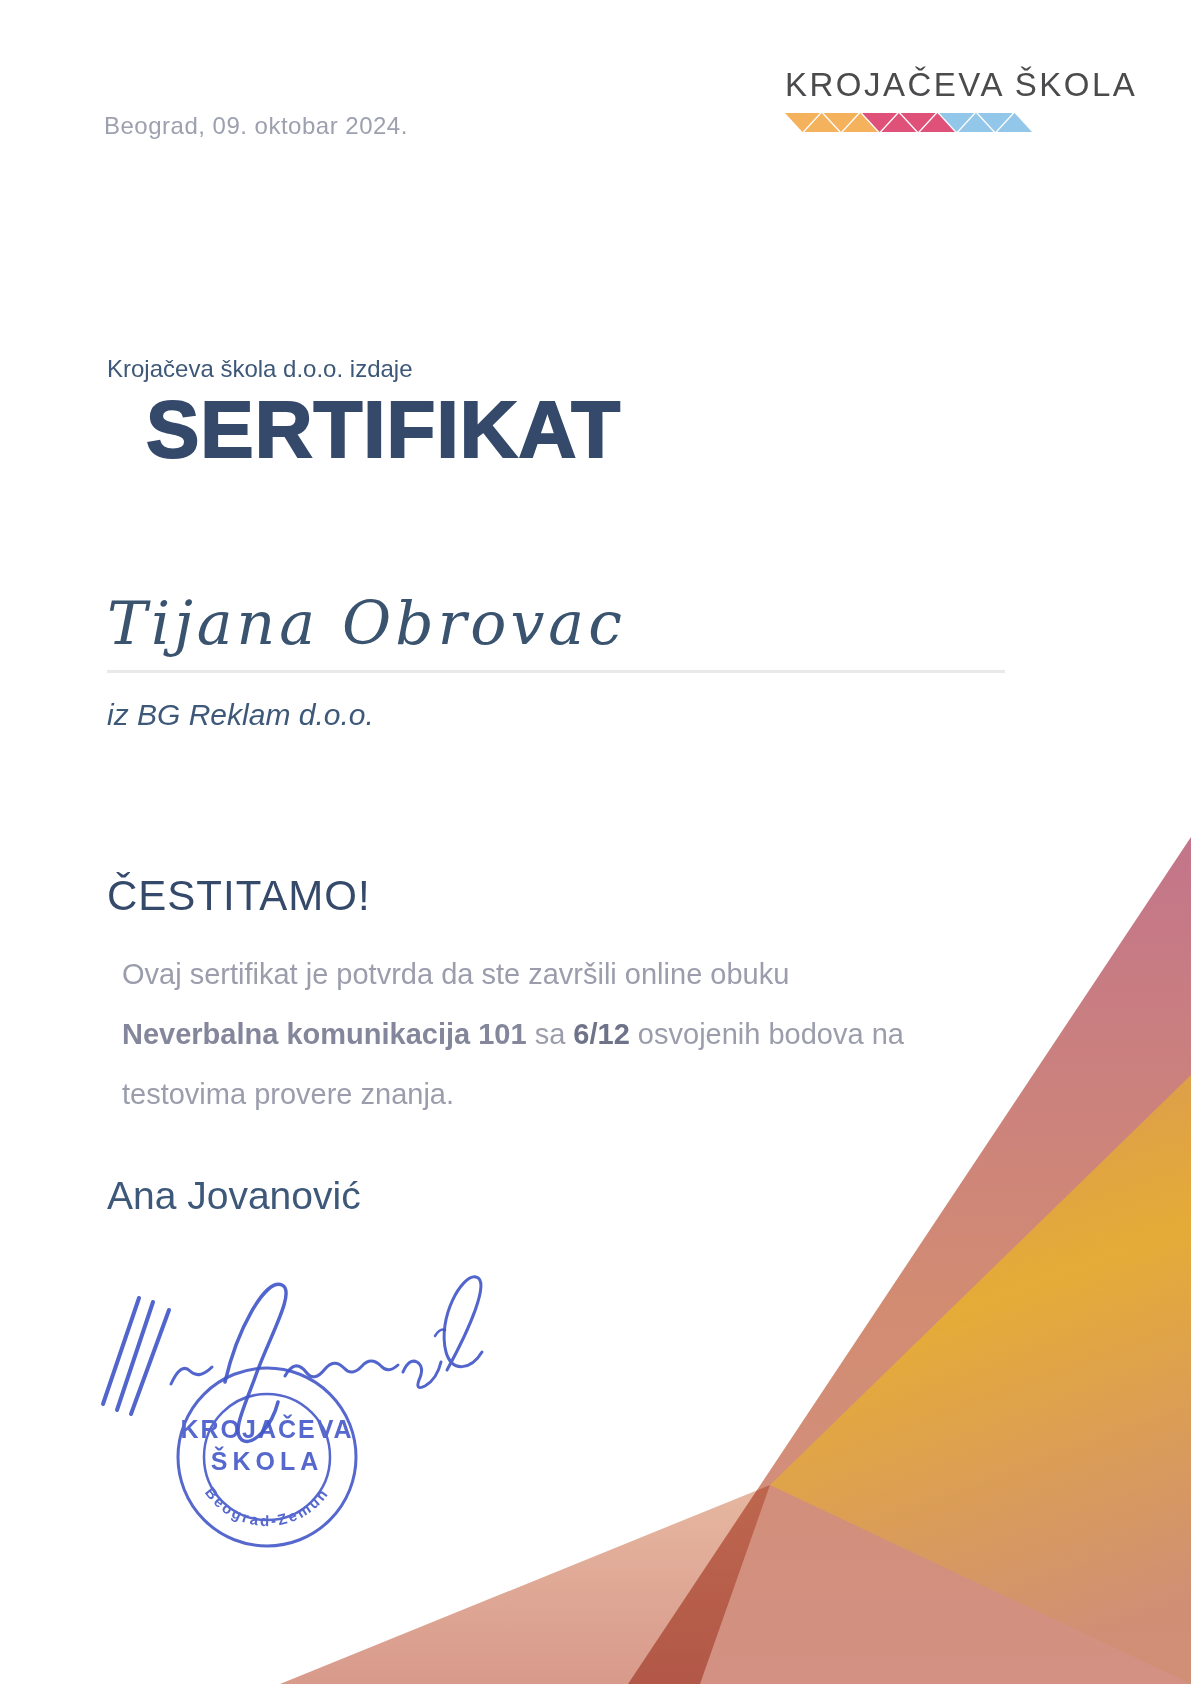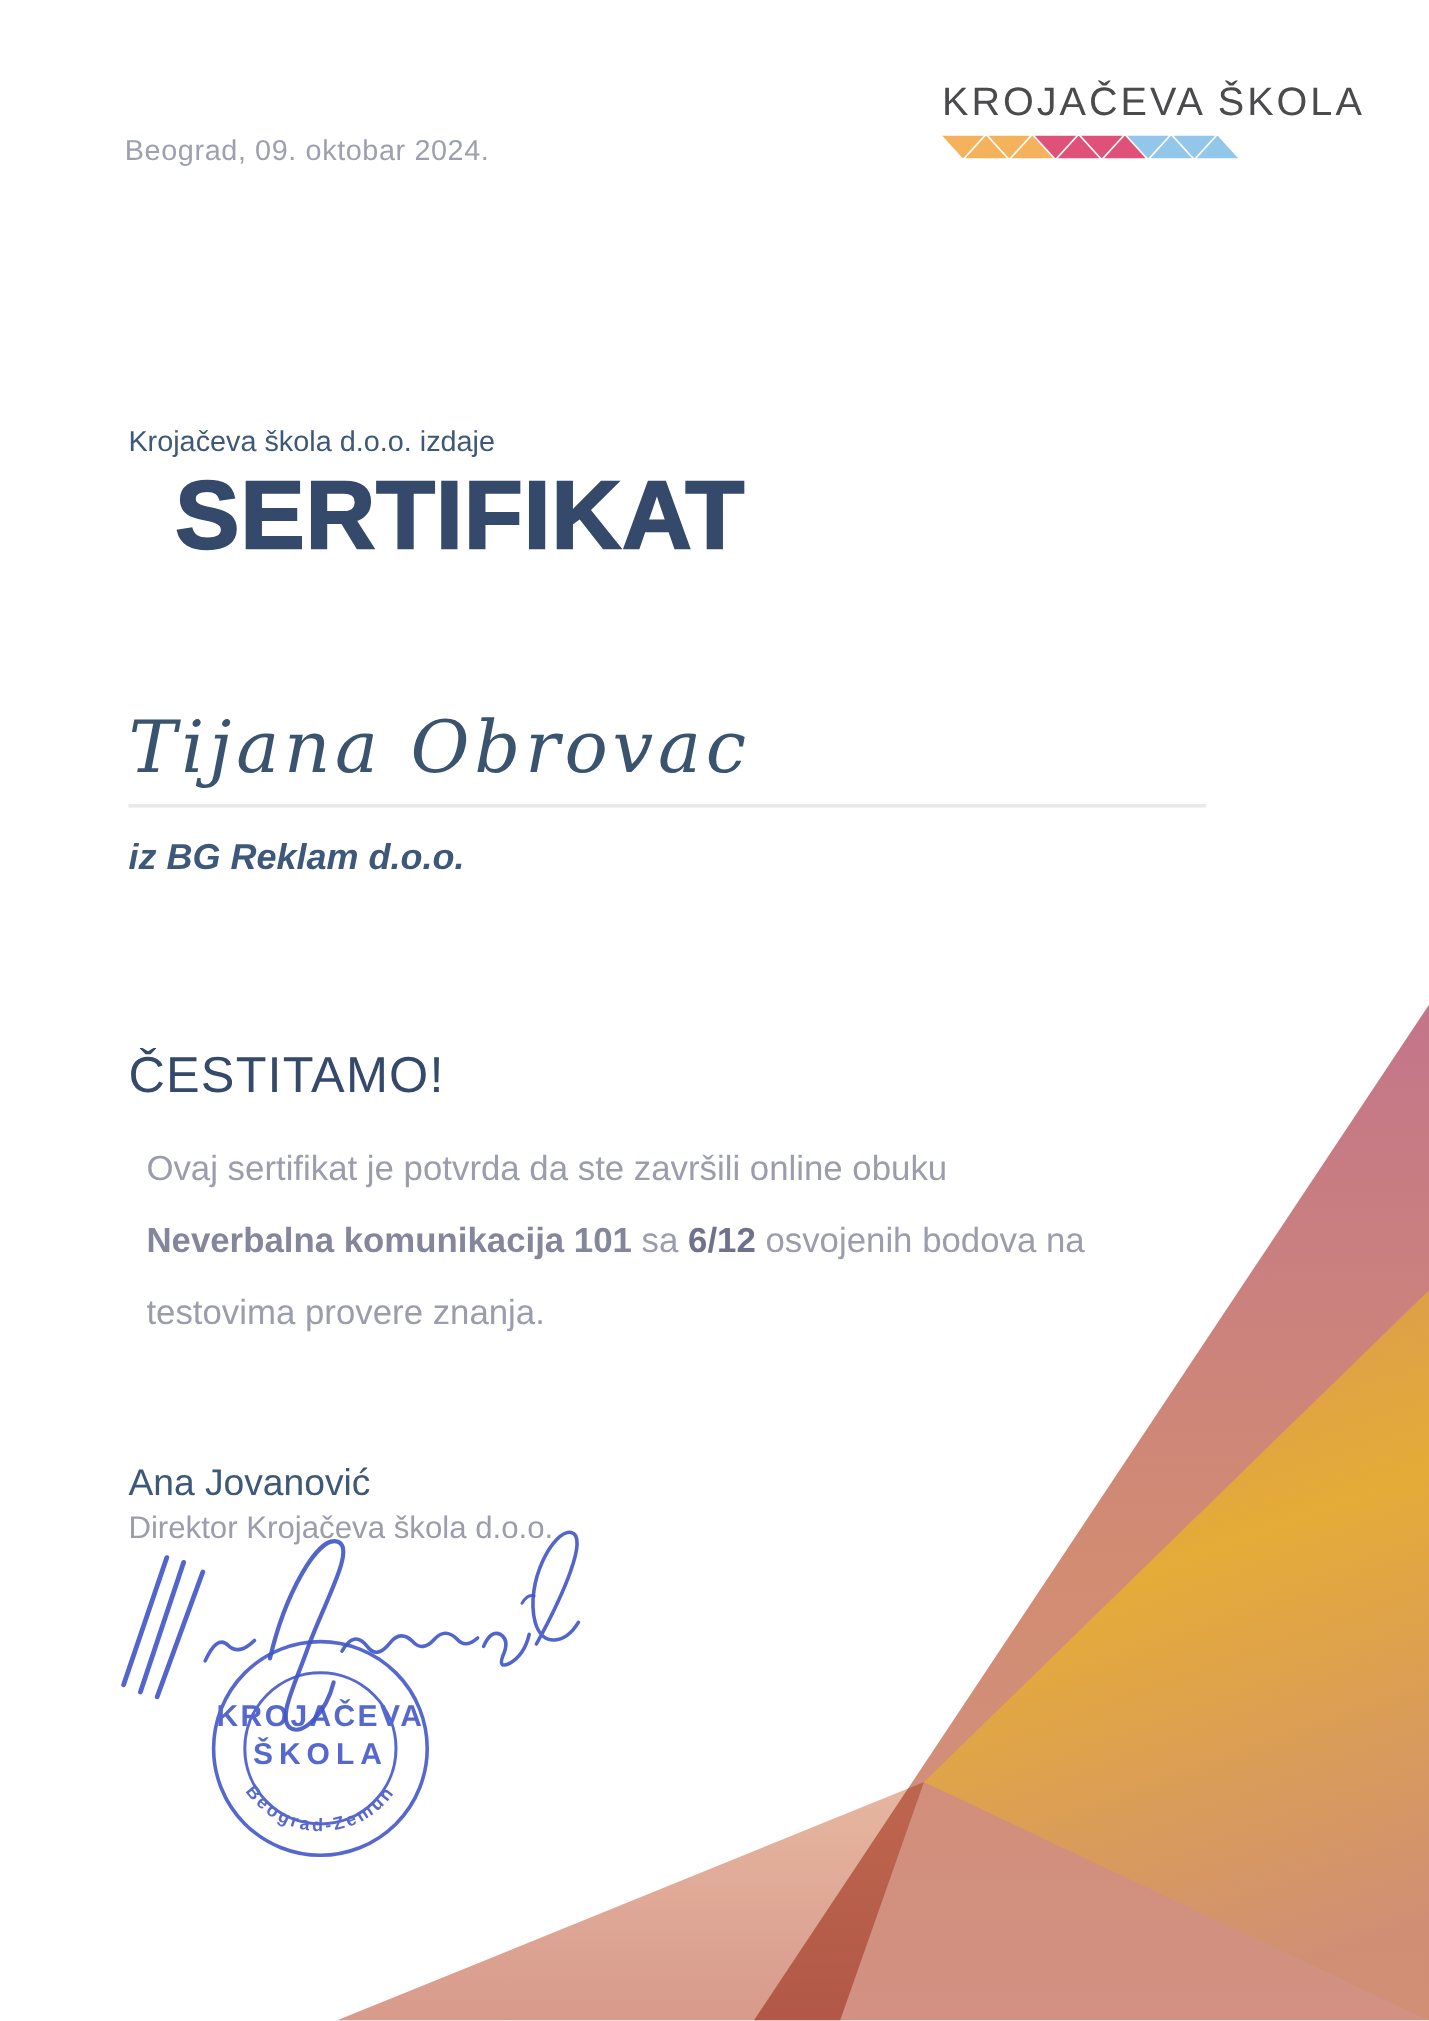--- a/index.html
+++ b/index.html
@@ -53,38 +53,38 @@
     position:absolute;left:107px;top:588px;
     font-family:"DejaVu Serif", serif;font-style:italic;
     font-size:60px;color:var(--name-color);letter-spacing:4px;z-index:1;
   }
   .name-underline{
     position:absolute;left:107px;top:670px;width:898px;height:3px;
     background:var(--underline);z-index:1;
   }
   .recipient-company{
     position:absolute;left:107px;top:698px;
-    font-size:30px;font-style:italic;font-weight:700;
+    font-size:30px;font-style:italic;font-weight:400;
     color:var(--slate);z-index:1;
   }
   
   .congrats{
     position:absolute;left:107px;top:872px;
     font-size:42px;color:var(--accent-dark);letter-spacing:1px;z-index:1;
   }
   .body-par{
     position:absolute;left:122px;top:944px;width:825px;
     font-size:29px;line-height:60px;color:var(--text-gray);z-index:1;
   }
   .body-par .bold{font-weight:700;color:var(--bold-gray);}
   .body-par .score{font-weight:700;color:var(--score-color);}
   
   .sig-name{
-    position:absolute;left:107px;top:1218px;
-    font-size:31px;color:var(--slate);z-index:1;
+    position:absolute;left:107px;top:1174px;
+    font-size:39px;color:var(--slate);z-index:1;
   }
   .sig-role{
     position:absolute;left:107px;top:1258px;
     font-size:26px;color:var(--text-gray);z-index:1;
   }
   .signature-svg{position:absolute;left:85px;top:1272px;z-index:3;}
   .signature-svg path{
     fill:none;stroke:var(--ink-blue);stroke-linecap:round;
     stroke-linejoin:round;opacity:.9;
   }
@@ -146,21 +146,20 @@
   <div class="cert-title">SERTIFIKAT</div>
 
   <div class="recipient-name">Tijana Obrovac</div>
   <div class="name-underline"></div>
   <div class="recipient-company">iz BG Reklam d.o.o.</div>
 
   <div class="congrats">ČESTITAMO!</div>
   <div class="body-par"><span>Ovaj sertifikat je potvrda da ste završili online obuku </span><span class="bold">Neverbalna komunikacija 101</span><span> sa </span><span class="score">6/12</span><span> osvojenih bodova na testovima provere znanja.</span></div>
 
   <div class="sig-name">Ana Jovanović</div>
-  <div class="sig-role">Direktor Krojačeva škola d.o.o.</div>
 
   <svg class="signature-svg" width="420" height="175" viewBox="0 0 420 175" aria-hidden="true">
     <path stroke-width="4" d="M18,132 L54,26 M32,138 L68,30 M46,142 L84,38"></path>
     <path stroke-width="3" d="M86,112 Q96,90 105,99 Q114,108 127,95"></path>
     <path stroke-width="3.5" d="M140,110 C152,58 180,6 197,13 C211,19 186,62 172,100 C160,134 146,160 157,168 C168,175 187,154 193,130"></path>
     <path stroke-width="3" d="M200,104 Q210,86 221,100 Q229,111 240,97 Q249,86 259,96 Q267,105 277,94 Q286,84 296,94 Q303,102 313,93"></path>
     <path stroke-width="3" d="M318,100 Q324,86 332,90 Q340,95 334,108 Q330,119 340,114 Q352,107 356,90"></path>
     <path stroke-width="2.5" d="M350,64 Q355,56 360,58"></path>
     <path stroke-width="3" d="M362,98 C384,58 406,8 391,5 C377,2 352,46 361,80 C367,101 386,98 397,80"></path>
   </svg>

